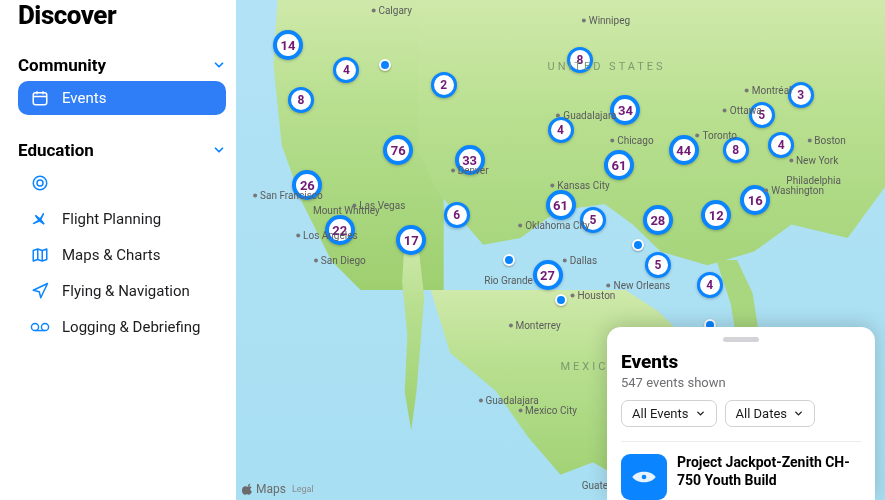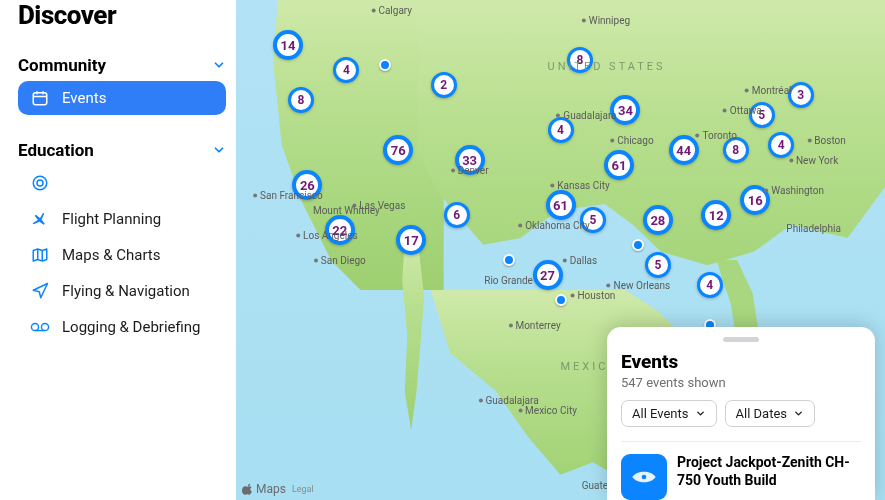--- a/index.html
+++ b/index.html
@@ -172,21 +172,21 @@
         <div class="dot" style="left: 50%; top: 60%;"></div>
         <div class="dot" style="left: 73%; top: 65%;"></div>
         <div class="dot" style="left: 75%; top: 72%;"></div>
         <div class="map-city dotc" style="left: 24%; top: 2%;">Calgary</div>
         <div class="map-city dotc" style="left: 57%; top: 4%;">Winnipeg</div>
         <div class="map-city dotc" style="left: 82%; top: 18%;">Montréal</div>
         <div class="map-city dotc" style="left: 78%; top: 22%;">Ottawa</div>
         <div class="map-city dotc" style="left: 74%; top: 27%;">Toronto</div>
         <div class="map-city dotc" style="left: 91%; top: 28%;">Boston</div>
         <div class="map-city dotc" style="left: 89%; top: 32%;">New York</div>
-        <div class="map-city" style="left: 89%; top: 36%; margin-top: 48px;">Philadelphia</div>
+        <div class="map-city" style="left: 89%; top: 36%;">Philadelphia</div>
         <div class="map-city dotc" style="left: 86%; top: 38%;">Washington</div>
         <div class="map-city dotc" style="left: 61%; top: 28%; text-align: right;">Chicago</div>
         <div class="map-city dotc" style="left: 54%; top: 23%;">Guadalajara</div>
         <div class="map-city dotc" style="left: 53%; top: 37%;">Kansas City</div>
         <div class="map-city dotc" style="left: 49%; top: 45%;">Oklahoma City</div>
         <div class="map-city dotc" style="left: 53%; top: 52%;">Dallas</div>
         <div class="map-city dotc" style="left: 55%; top: 59%;">Houston</div>
         <div class="map-city dotc" style="left: 62%; top: 57%;">New Orleans</div>
         <div class="map-city dotc" style="left: 80%; top: 68%;">Miami</div>
         <div class="map-city dotc" style="left: 36%; top: 34%;">Denver</div>

